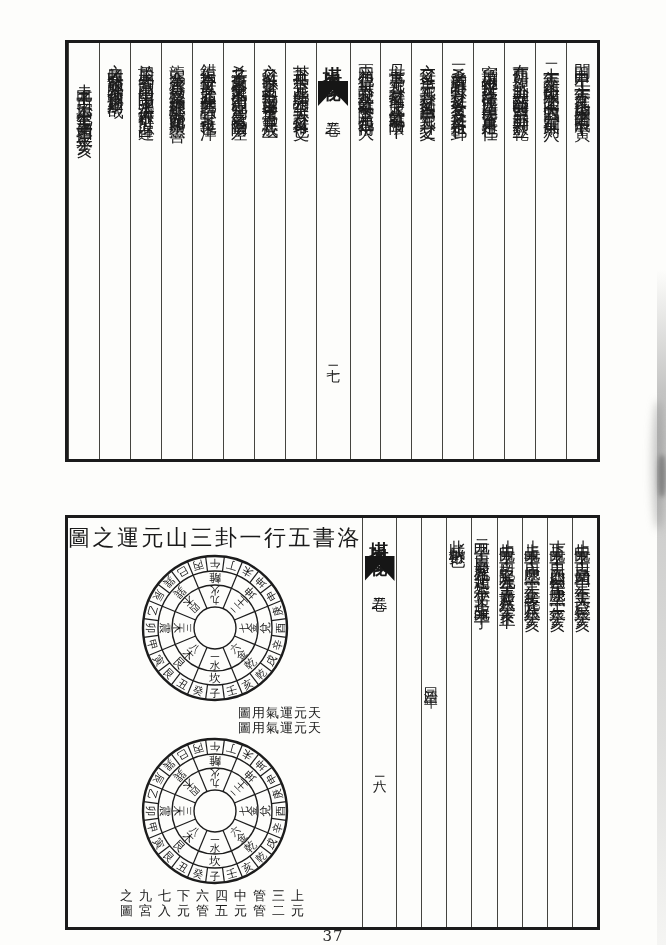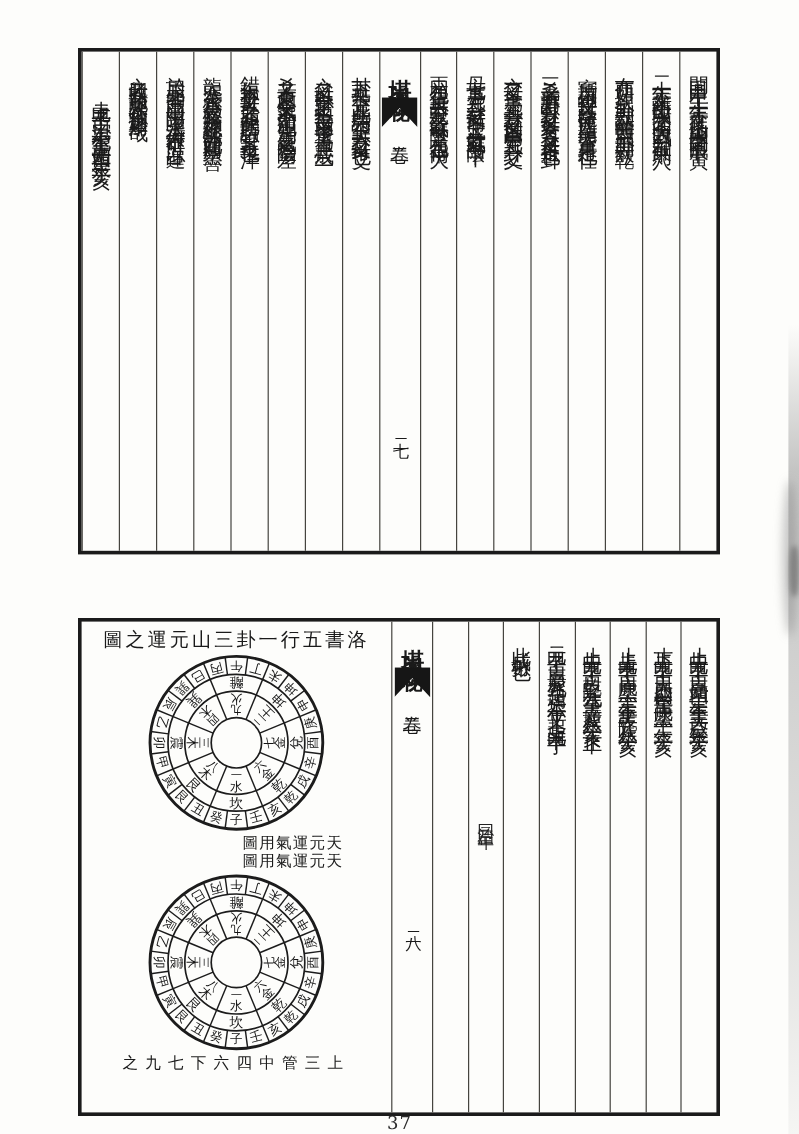--- a/index.html
+++ b/index.html
@@ -34,21 +34,21 @@
     font-size:19px;letter-spacing:6px;line-height:1;}
   .fishtail{width:30px;height:25px;margin:7px 0 3px;background:#161616;
     clip-path:polygon(0 0,100% 0,100% 100%,50% 36%,0 100%);}
   .bx-juan{writing-mode:vertical-rl;text-orientation:upright;font-size:16px;letter-spacing:3px;line-height:1;}
   .bx-folio{position:absolute;left:50%;transform:translateX(-50%);
     writing-mode:vertical-rl;text-orientation:upright;font-size:13.5px;letter-spacing:3px;line-height:1;}
   .top .bx-folio{top:312px;}
   .bottom .bx-folio{top:248px;}
   
   .diagram-area{flex:0 0 258px;display:flex;flex-direction:column;align-items:center;box-sizing:border-box;}
-  .dg-title{font-size:16px;letter-spacing:2.5px;margin-top:5px;white-space:nowrap;}
+  .dg-title{font-size:22px;letter-spacing:2.5px;margin-top:5px;white-space:nowrap;}
   .luopan{width:150px;height:150px;margin-top:0px;flex:0 0 auto;}
   .dg-caption{align-self:flex-end;margin:2px 40px 1px 0;text-align:center;
     font-size:13px;letter-spacing:1px;line-height:15px;white-space:nowrap;}
   .dg-caption2{margin-top:2px;text-align:center;font-size:13px;letter-spacing:6px;line-height:15px;white-space:nowrap;}
   .folio-number{position:absolute;left:0;right:0;top:927px;text-align:center;
     font-size:15px;color:#2c2c2c;letter-spacing:1px;}
   
   .scan-band{position:absolute;right:0;top:270px;width:9px;height:675px;pointer-events:none;
     background:linear-gradient(to bottom,rgba(150,150,150,0),rgba(140,140,140,.5) 18%,rgba(160,160,160,.32) 70%,rgba(150,150,150,.08));}
   .scan-blob-1{position:absolute;right:1px;top:400px;width:13px;height:130px;
@@ -254,20 +254,21 @@
           <text x="0" y="64.5" text-anchor="middle" dominant-baseline="central" font-size="10.5" fill="#131313" transform="translate(75 75) rotate(255)">庚</text>
           <text x="0" y="64.5" text-anchor="middle" dominant-baseline="central" font-size="10.5" fill="#131313" transform="translate(75 75) rotate(270)">酉</text>
           <text x="0" y="64.5" text-anchor="middle" dominant-baseline="central" font-size="10.5" fill="#131313" transform="translate(75 75) rotate(285)">辛</text>
           <text x="0" y="64.5" text-anchor="middle" dominant-baseline="central" font-size="10.5" fill="#131313" transform="translate(75 75) rotate(300)">戌</text>
           <text x="0" y="64.5" text-anchor="middle" dominant-baseline="central" font-size="10.5" fill="#131313" transform="translate(75 75) rotate(315)">乾</text>
           <text x="0" y="64.5" text-anchor="middle" dominant-baseline="central" font-size="10.5" fill="#131313" transform="translate(75 75) rotate(330)">亥</text>
           <text x="0" y="64.5" text-anchor="middle" dominant-baseline="central" font-size="10.5" fill="#131313" transform="translate(75 75) rotate(345)">壬</text>
         </svg>
       <div class="dg-caption2">
         <div>之九七下六四中管三上</div>
+        <div>圖宮入元管五元管二元</div>
       </div>
     </div>
   </div>
 </div>
 
 <div class="scan-band"></div>
 <div class="scan-blob-1"></div>
 <div class="scan-blob-2"></div>
 
 <div class="folio-number">37</div>

